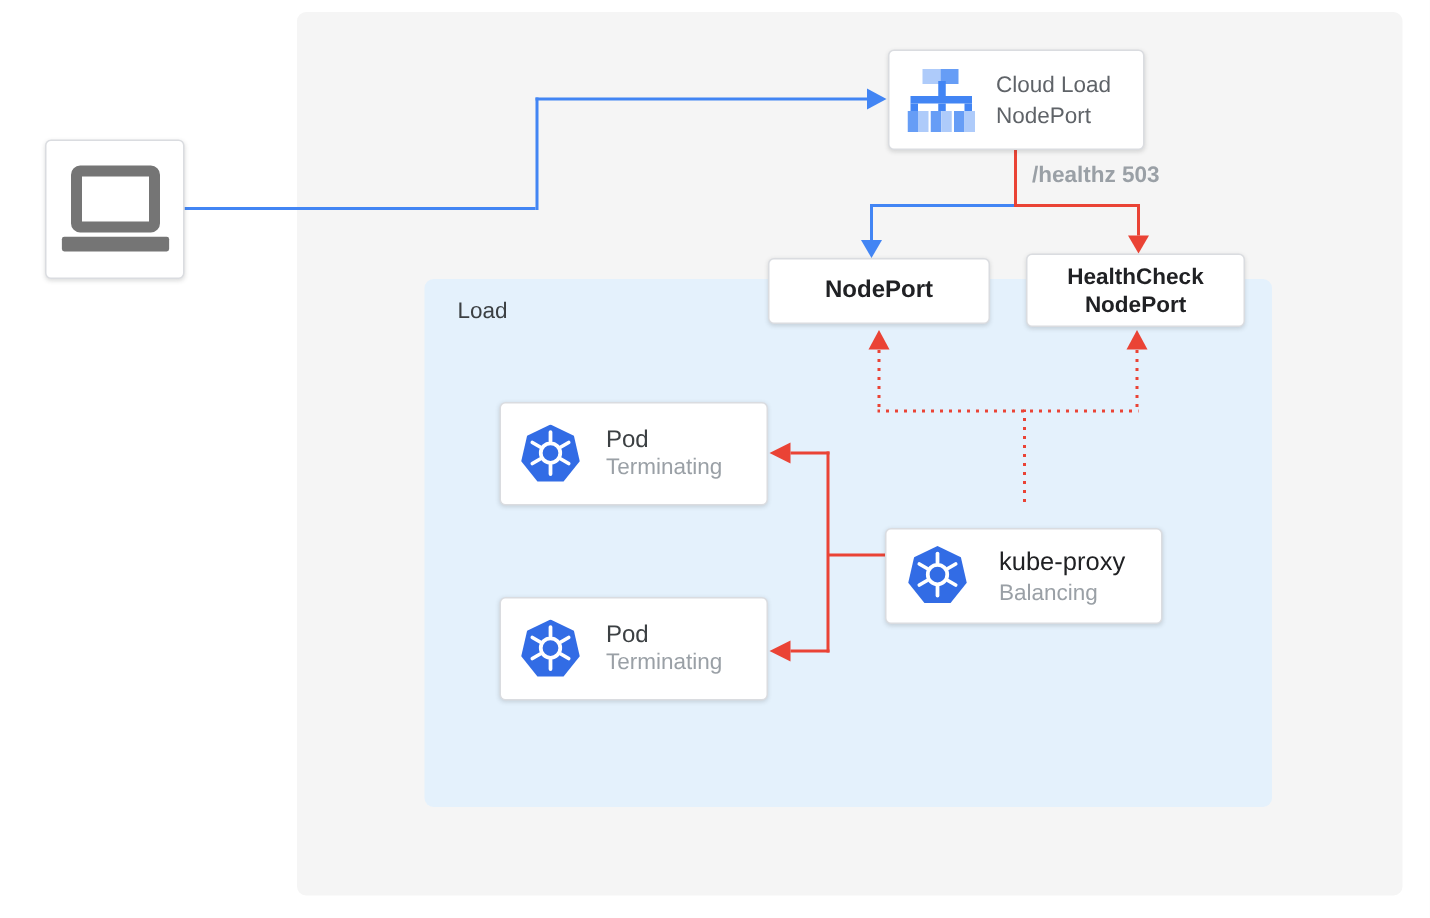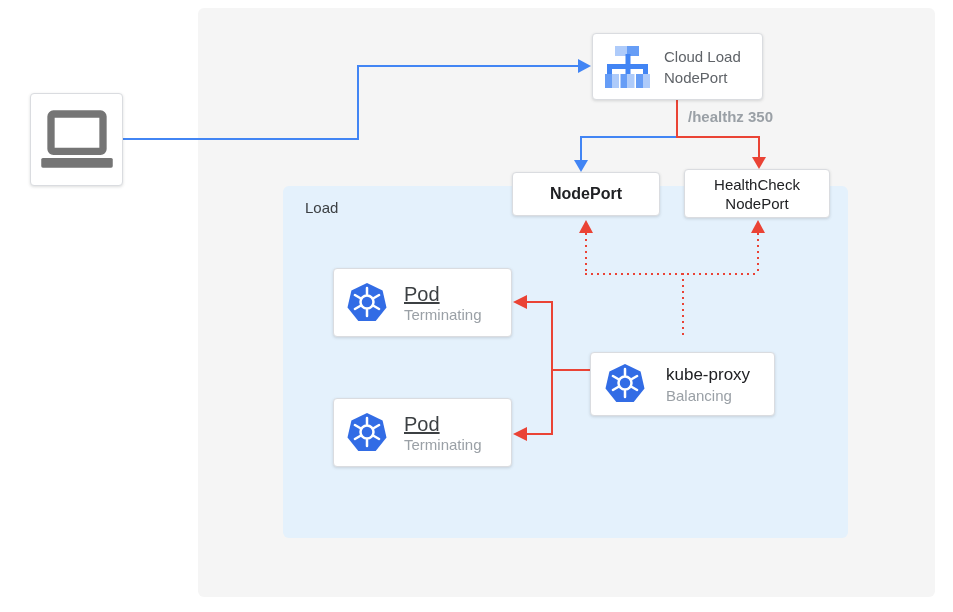--- a/index.html
+++ b/index.html
@@ -17,27 +17,27 @@
           display:flex; align-items:center; }
 
   .client-card { left:30px; top:93px; width:93px; height:93px; justify-content:center; }
 
   .lb-card { left:592px; top:33px; width:171px; height:67px; padding-left:12px; }
   .lb-text { margin-left:14px; font-size:15px; line-height:21px; color:#5f6368; }
 
   .nodeport-card { left:512px; top:172px; width:148px; height:44px; justify-content:center;
                    font-weight:bold; font-size:16px; color:#202124; }
   .hc-card { left:684px; top:169px; width:146px; height:49px; flex-direction:column;
-             justify-content:center; font-weight:normal; font-size:15px; line-height:19px;
+             justify-content:center; font-weight:bold; font-size:15px; line-height:19px;
              color:#202124; text-align:center; }
 
   .pod-card { left:333px; width:179px; height:69px; padding-left:12px; }
   .pod-card.p1 { top:268px; } .pod-card.p2 { top:398px; }
   .pod-text { margin-left:16px; }
-  .pod-title { font-size:20px; color:#3c4043;text-decoration:underline; }
+  .pod-title { font-size:16px; color:#3c4043; }
   .pod-status { font-size:15px; color:var(--text-gray); margin-top:0; }
 
   .kp-card { left:590px; top:338px; width:185px; height:64px; padding-left:13px;margin-top:14px; }
   .kp-text { margin-left:20px; }
   .kp-title { font-size:17px; color:#202124; }
   .kp-sub { font-size:15px; color:var(--text-gray); margin-top:2px; }
 
   .healthz { position:absolute; left:688px; top:108px; font-size:15px; font-weight:bold;
              color:var(--text-gray); z-index:2; }
 
@@ -69,21 +69,21 @@
   <div class="line h blue" style="left:357px; top:65px; width:221px;"></div>
   <div class="arrow ar-right-blue" style="left:578px; top:59px;"></div>
 
   <div class="line v red" style="left:676px; top:100px; height:38px;"></div>
   <div class="line h blue" style="left:580px; top:136px; width:97px;"></div>
   <div class="line v blue" style="left:580px; top:136px; height:24px;"></div>
   <div class="arrow ar-down-blue" style="left:574px; top:160px;"></div>
   <div class="line h red" style="left:676px; top:136px; width:84px;"></div>
   <div class="line v red" style="left:758px; top:136px; height:21px;"></div>
   <div class="arrow ar-down-red" style="left:752px; top:157px;"></div>
-  <div class="healthz">/healthz 350</div>
+  <div class="healthz">/healthz 503</div>
 
   <div class="arrow ar-up-red" style="left:579px; top:220px;"></div>
   <div class="line dot-v" style="left:585px; top:233px; height:42px;"></div>
   <div class="arrow ar-up-red" style="left:751px; top:220px;"></div>
   <div class="line dot-v" style="left:757px; top:233px; height:42px;"></div>
   <div class="line dot-h" style="left:585px; top:273px; width:174px;"></div>
   <div class="line dot-v" style="left:682px; top:273px; height:65px;"></div>
 
   <div class="line h red" style="left:552px; top:369px; width:38px;"></div>
   <div class="line v red" style="left:551px; top:301px; height:134px;"></div>

